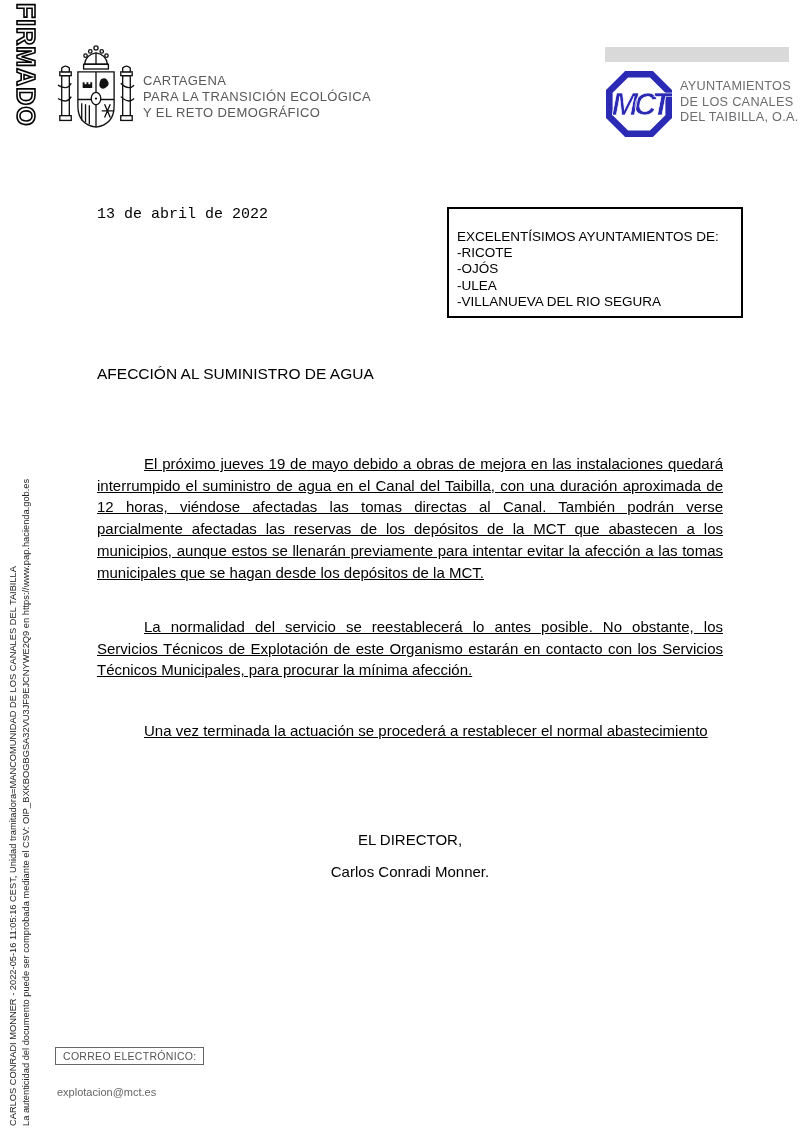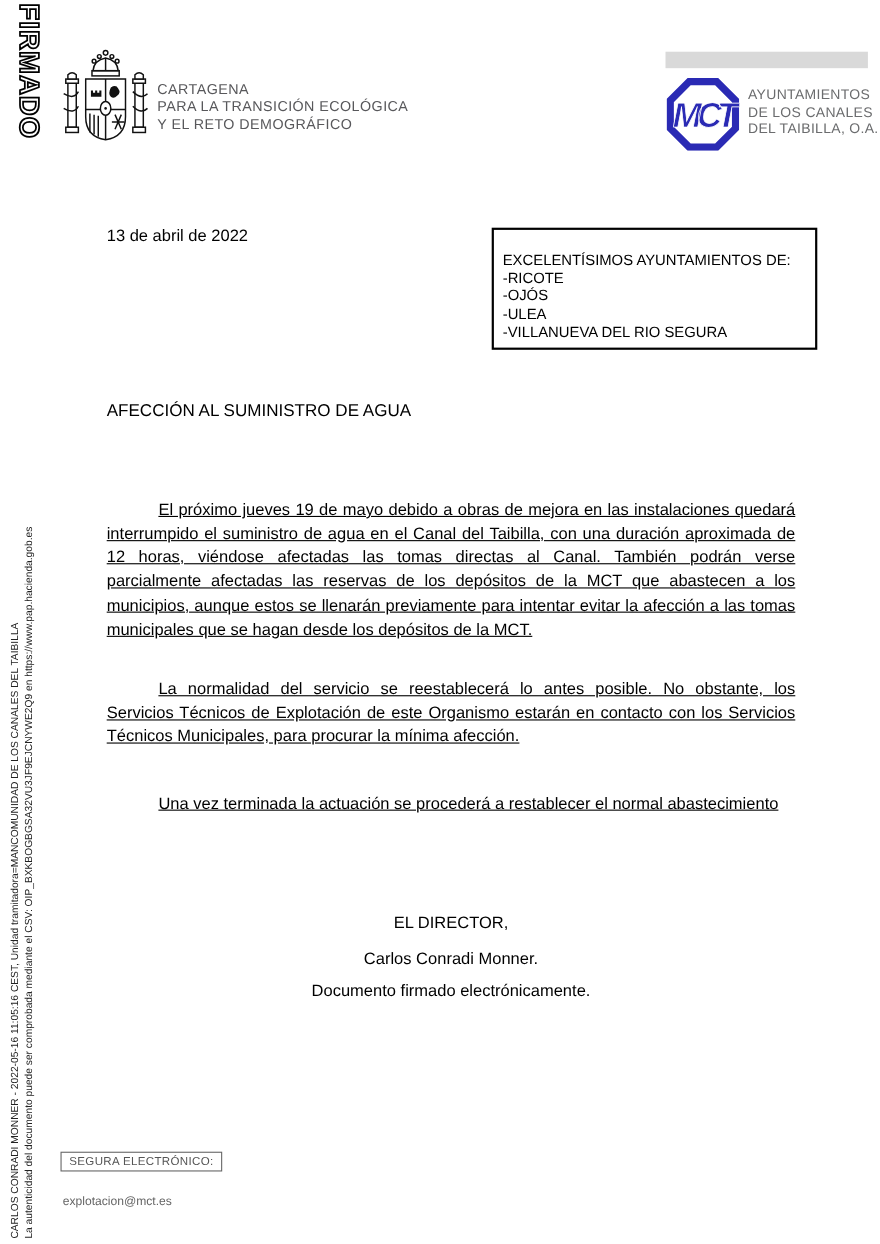--- a/index.html
+++ b/index.html
@@ -19,21 +19,21 @@
     position:absolute;left:143px;top:73px;font-size:13px;line-height:16px;
     color:#58585b;letter-spacing:.4px;
   }
   .graybar{position:absolute;left:605px;top:47px;width:184px;height:15px;background:#d9d9d9;}
   .mct-logo{position:absolute;left:606px;top:71px;}
   .mct-name{
     position:absolute;left:680px;top:79px;font-size:12.7px;line-height:15.6px;
     color:#6b6c6e;letter-spacing:.3px;
   }
   
-  .date{position:absolute;left:97px;top:206px;font-size:15px;}
+  .date{position:absolute;left:97px;top:206px;font-size:15px;font-family:Liberation Mono, monospace;}
   .recipients{
     position:absolute;left:447px;top:207px;width:278px;border:2px solid #000;
     padding:20px 6px 6px 8px;font-size:13.5px;line-height:16.2px;
   }
   .subject{position:absolute;left:97px;top:365px;font-size:15.5px;}
   .para{
     position:absolute;left:97px;width:626px;font-size:15px;line-height:21.7px;
     text-align:justify;text-indent:47px;text-decoration:underline;
   }
   .p1{top:453px;} .p2{top:616px;} .p3{top:720px;}
@@ -132,24 +132,23 @@
   </div>
 
   <div class="subject">AFECCIÓN AL SUMINISTRO DE AGUA</div>
 
   <div class="para p1">El próximo jueves 19 de mayo debido a obras de mejora en las instalaciones quedará interrumpido el suministro de agua en el Canal del Taibilla, con una duración aproximada de 12 horas, viéndose afectadas las tomas directas al Canal. También podrán verse parcialmente afectadas las reservas de los depósitos de la MCT que abastecen a los municipios, aunque estos se llenarán previamente para intentar evitar la afección a las tomas municipales que se hagan desde los depósitos de la MCT.</div>
   <div class="para p2">La normalidad del servicio se reestablecerá lo antes posible. No obstante, los Servicios Técnicos de Explotación de este Organismo estarán en contacto con los Servicios Técnicos Municipales, para procurar la mínima afección.</div>
   <div class="para p3">Una vez terminada la actuación se procederá a restablecer el normal abastecimiento</div>
 
   <div class="sig sig-role">EL DIRECTOR,</div>
   <div class="sig sig-name">Carlos Conradi Monner.</div>
-  <div class="sig sig-note">Documento firmado electrónicamente.</div>
 
   <div class="audit">
     <div>CARLOS CONRADI MONNER - 2022-05-16 11:05:16 CEST, Unidad tramitadora=MANCOMUNIDAD DE LOS CANALES DEL TAIBILLA</div>
     <div>La autenticidad del documento puede ser comprobada mediante el CSV: OIP_BXKBOGBGSA32VU3JF9EJCNYWE2Q9 en https://www.pap.hacienda.gob.es</div>
   </div>
 
-  <div class="email-box">SEGURA ELECTRÓNICO:</div>
+  <div class="email-box">CORREO ELECTRÓNICO:</div>
   <div class="email">explotacion@mct.es</div>
 
 
 </div>
 
 </body></html>

